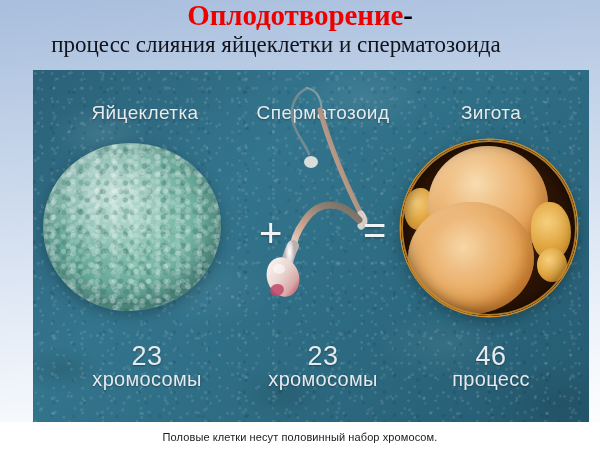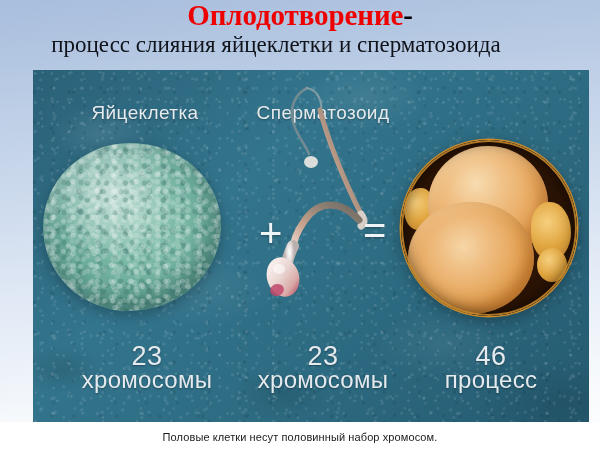--- a/index.html
+++ b/index.html
@@ -134,21 +134,21 @@
     line-height: 23px;
     text-shadow: 0 1px 2px rgba(0,0,0,0.35);
   }
   .chrom-label .num {
     display: block;
     font-size: 27px;
     letter-spacing: 0.5px;
   }
   .chrom-label .word {
     display: block;
-    font-size: 24px;
+    font-size: 20px;
     letter-spacing: 0.3px;
   }
   .chrom-label.egg    { left: 14px;  width: 200px; }
   .chrom-label.sperm  { left: 190px; width: 200px; }
   .chrom-label.zygote { left: 358px; width: 200px; }
 
   
   .operator {
     position: absolute;
     font-family: "Liberation Sans", sans-serif;
@@ -294,20 +294,21 @@
   </div>
   <div class="title-line-2">процесс слияния яйцеклетки и сперматозоида</div>
 </div>
 
 <div class="photo-panel">
 
   <div class="panel-noise"></div>
 
   <div class="col-label egg">Яйцеклетка</div>
   <div class="col-label sperm">Сперматозоид</div>
+  <div class="col-label zygote">Зигота</div>
 
   <div class="egg-cell">
     <div class="egg-texture"></div>
   </div>
 
   <div class="operator op-plus">+</div>
 
   <div class="sperm-wrap">
     <svg width="160" height="260" viewBox="0 0 160 260">
       <defs>

